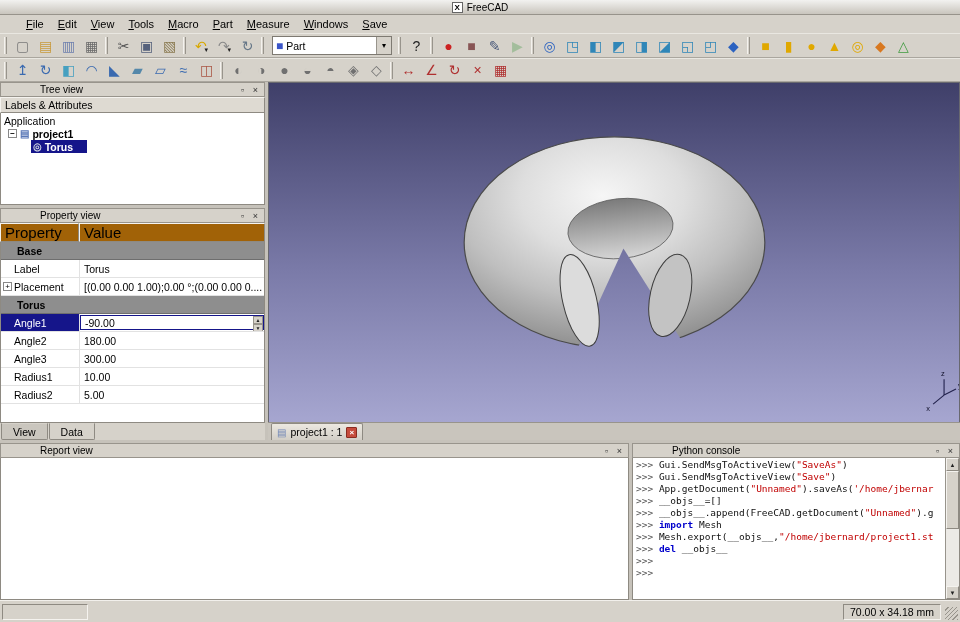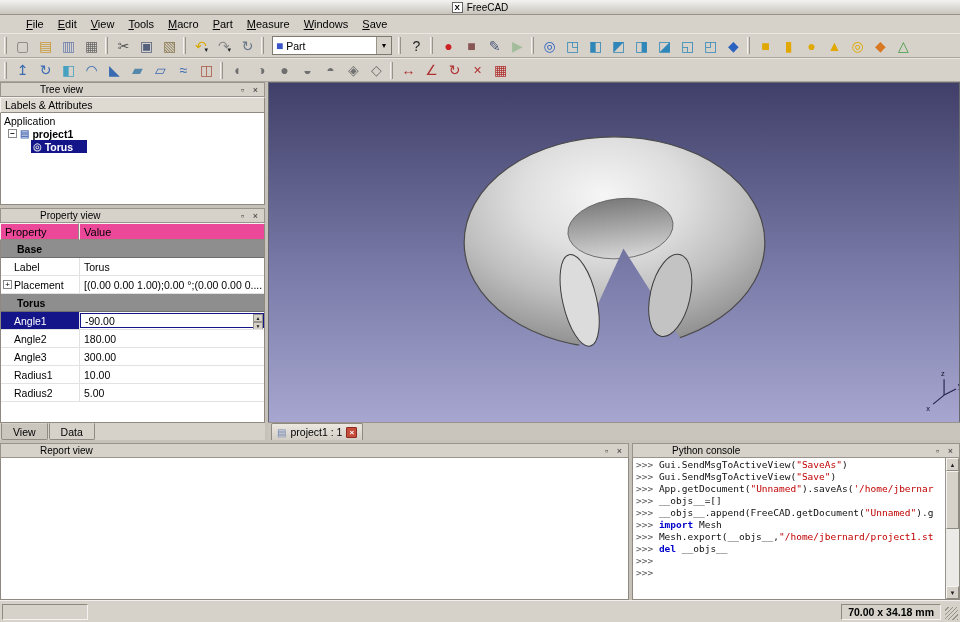--- a/index.html
+++ b/index.html
@@ -46,21 +46,21 @@
   .expander{width:9px;height:9px;border:1px solid #888;background:#fff;font-size:8px;line-height:7px;text-align:center;flex:0 0 9px;}
   .doc-icon{color:#5a78b8;font-size:10px;}
   .tree-sel{display:flex;align-items:center;gap:3px;background:#15158a;color:#fff;font-weight:bold;padding:0 14px 0 2px;height:13px;}
   .torus-icon{color:#cfd4e2;font-size:10px;}
   .splitter-h{flex:0 0 3px;background:#c6c2ba;}
   .splitter-v{flex:0 0 3px;background:#c6c2ba;}
 
   
   .prop-dock{flex:1;}
   .prop-colheaders{flex:0 0 17px;display:flex;}
-  .col-h{background:#ec4899;border:1px solid;border-color:#f5f3ef #8e8a82 #8e8a82 #f5f3ef;font-size:11px;display:flex;align-items:center;padding:0 4px;}
+  .col-h{background:#a16207;border:1px solid;border-color:#f5f3ef #8e8a82 #8e8a82 #f5f3ef;font-size:15px;display:flex;align-items:center;padding:0 4px;}
   .col-h.c1{flex:0 0 79px;}
   .col-h.c2{flex:1;}
   .prop-body{flex:1;background:#fff;border:1px solid #8e8a82;border-top:none;overflow:hidden;font-size:10.5px;}
   .prop-row{display:flex;height:18px;border-bottom:1px solid #e2e2e2;align-items:stretch;}
   .prop-row.group{background:#8e8e8e;border-bottom:1px solid #6e6e6e;align-items:center;font-weight:bold;}
   .prop-row.group span{margin-left:16px;}
   .prop-cell{flex:0 0 79px;border-right:1px solid #e2e2e2;display:flex;align-items:center;padding-left:13px;gap:2px;}
   .prop-cell .expander{margin-left:-11px;}
   .prop-cell.sel{background:#15158a;color:#fff;}
   .val-cell{flex:1;display:flex;align-items:center;padding-left:4px;overflow:hidden;white-space:nowrap;}
@@ -93,21 +93,21 @@
   .py-code{color:#101010;}
   .py-str{color:#c00000;}
   .py-kw{color:#0000cc;font-weight:bold;}
   .scrollbar{flex:0 0 14px;display:flex;flex-direction:column;border-left:1px solid #98948c;background:#eceae6;}
   .sb-btn{flex:0 0 13px;background:#d6d2ca;border:1px solid;border-color:#f5f3ef #8e8a82 #8e8a82 #f5f3ef;font-size:6px;display:flex;align-items:center;justify-content:center;color:#222;}
   .sb-thumb{flex:0 0 58px;background:#d6d2ca;border:1px solid;border-color:#f5f3ef #8e8a82 #8e8a82 #f5f3ef;}
   .sb-track{flex:1;}
 
   
   .statusbar{flex:1;display:flex;align-items:center;background:#d6d2ca;border-top:1px solid #f2f0ec;padding:0 2px;gap:4px;}
-  .status-cell{height:16px;border:1px solid;border-color:#8e8a82 #f5f3ef #f5f3ef #8e8a82;font-weight:bold;}
+  .status-cell{height:16px;border:1px solid;border-color:#8e8a82 #f5f3ef #f5f3ef #8e8a82;}
   .status-left{flex:0 0 86px;}
   .status-spacer{flex:1;}
   .status-dim{display:flex;align-items:center;padding:0 6px;font-size:10.5px;}
   .grip{width:13px;height:13px;background:repeating-linear-gradient(135deg,transparent 0 2px,#98948c 2px 3px);align-self:flex-end;margin-bottom:2px;}
 </style>
 </head>
 <body>
 
 <div class="window">
 

